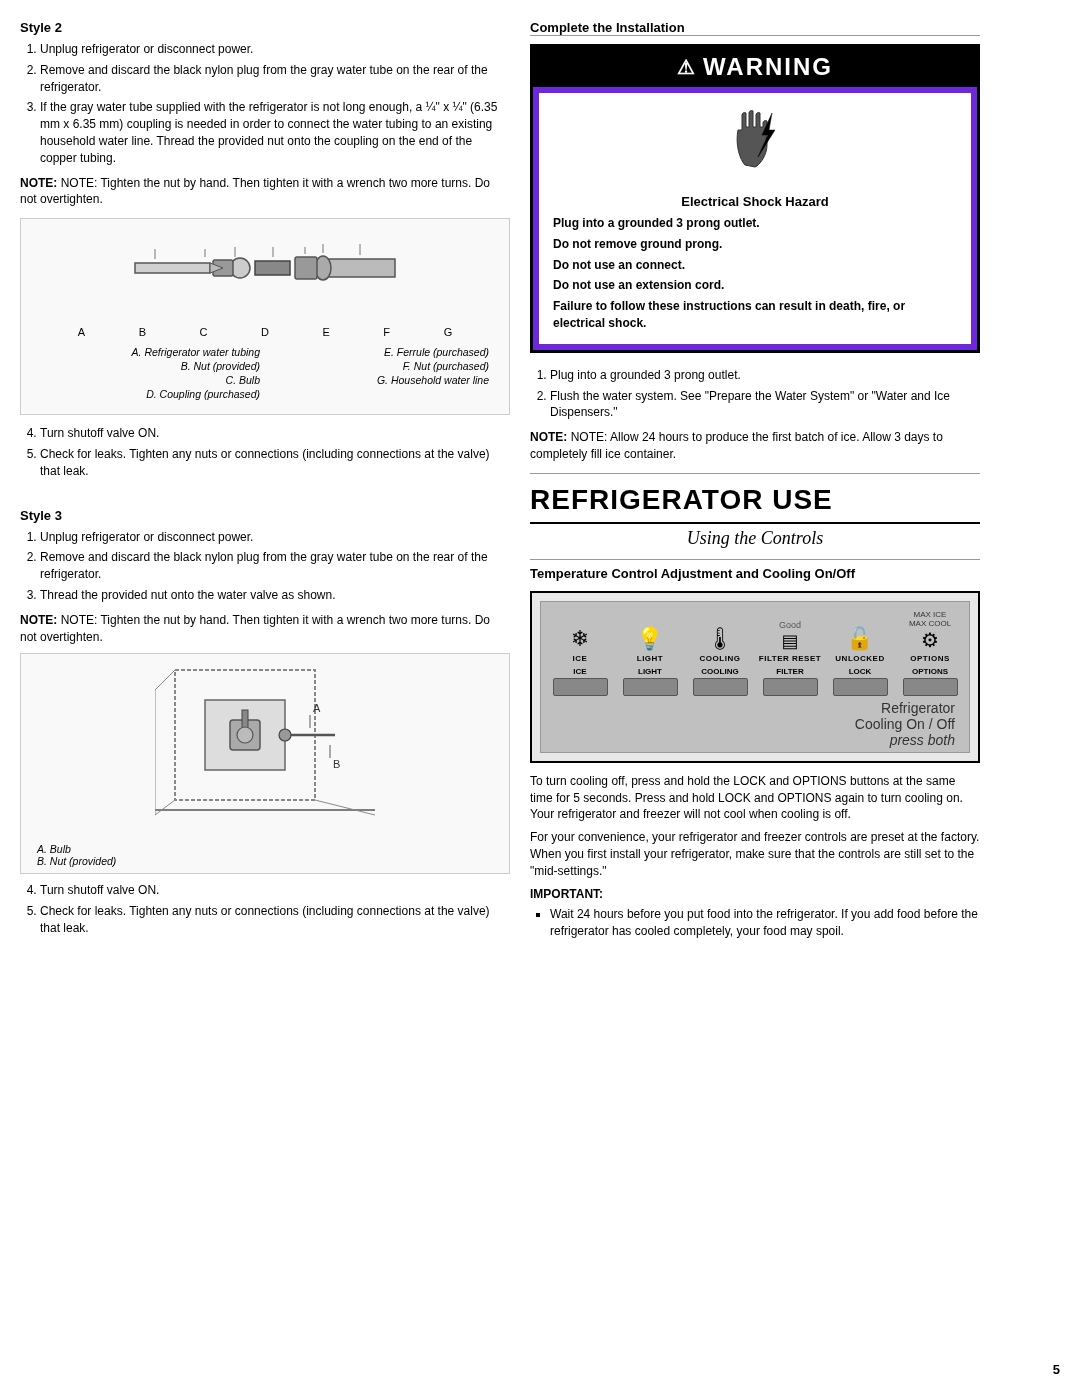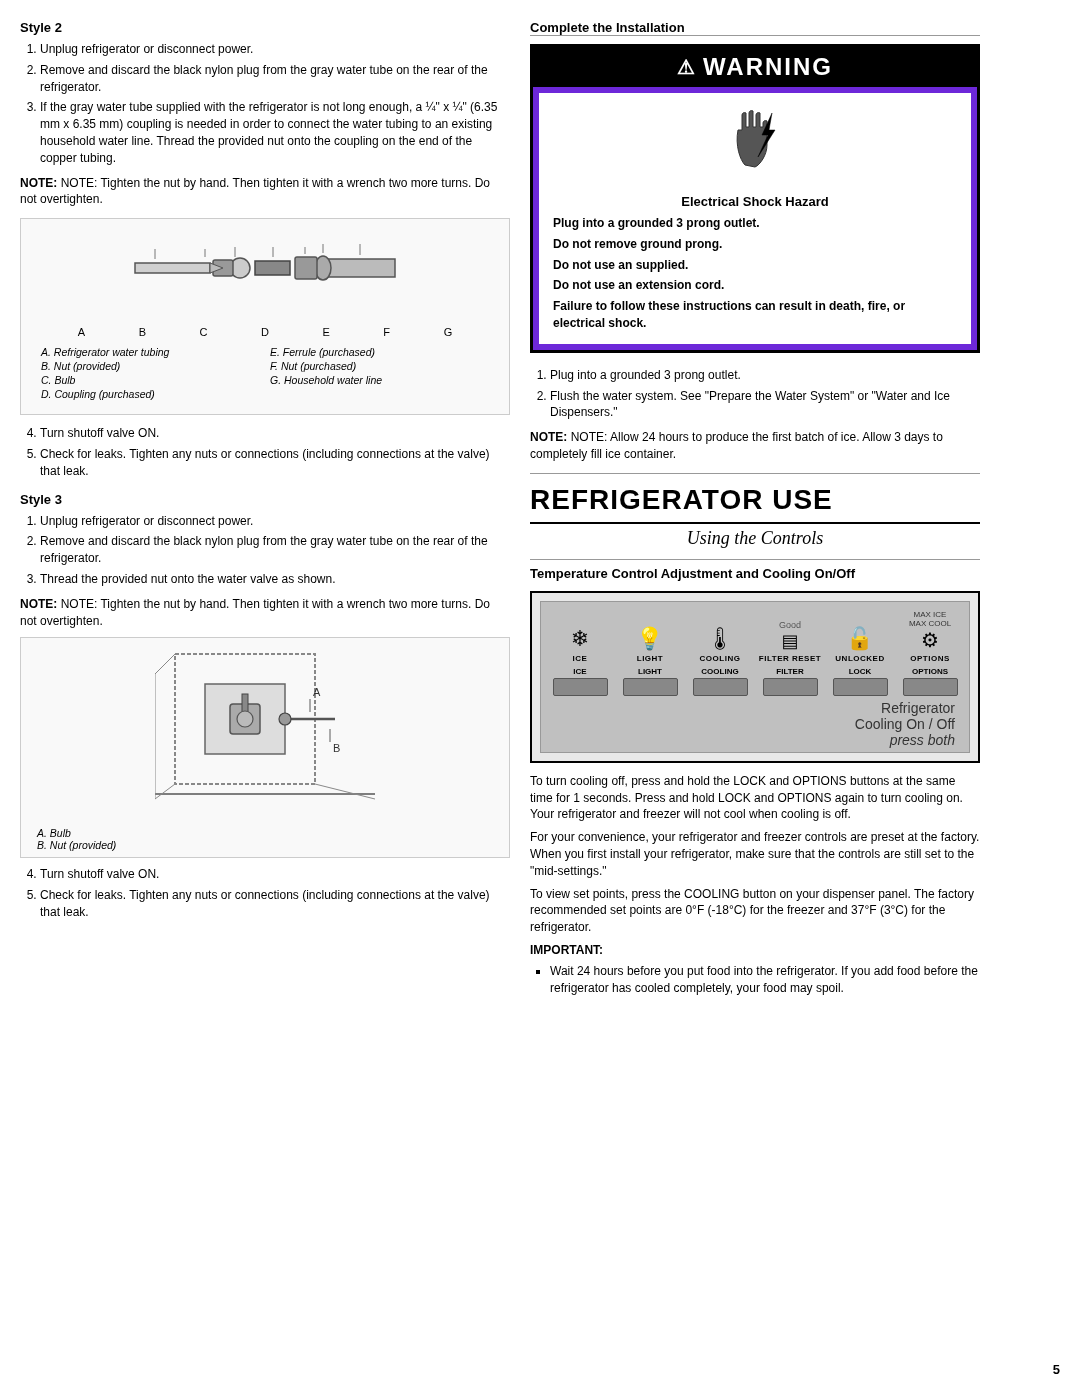--- a/index.html
+++ b/index.html
@@ -46,21 +46,21 @@
       font-size: 11px;
       display: flex;
       justify-content: space-around;
       padding: 4px 20px;
     }
     .diagram-caption {
       font-size: 10.5px;
       display: grid;
       grid-template-columns: 1fr 1fr;
       gap: 2px 10px;
-      text-align: left;
+      text-align: right;
       padding: 4px 10px;
       font-style: italic;
     }
     
     .warning-box {
       border: 3px solid #000;
       margin-bottom: 14px;
     }
     .warning-header {
       background: #000;
@@ -277,21 +277,21 @@
         <span>D. Coupling (purchased)</span>
         <span></span>
       </div>
     </div>
 
     <ol start="4">
       <li>Turn shutoff valve ON.</li>
       <li>Check for leaks. Tighten any nuts or connections (including connections at the valve) that leak.</li>
     </ol>
 
-    <h3 style="margin-top:12px;">Style 3</h3>
+    <h3 style="margin-top:28px;">Style 3</h3>
     <ol>
       <li>Unplug refrigerator or disconnect power.</li>
       <li>Remove and discard the black nylon plug from the gray water tube on the rear of the refrigerator.</li>
       <li>Thread the provided nut onto the water valve as shown.</li>
     </ol>
     <p class="note">
       <strong>NOTE:</strong> <span>NOTE: Tighten the nut by hand. Then tighten it with a wrench two more turns. Do not overtighten.</span>
     </p>
 
     <div class="diagram-area" style="margin: 8px 0; padding: 6px;">
@@ -350,21 +350,21 @@
         <div class="shock-icon">
           
           <svg width="70" height="70" viewBox="0 0 70 70">
             <path d="M25 60 C20 55 15 40 18 25 L22 25 L22 10 C22 8 24 7 26 8 L26 22 L29 22 L29 8 C29 6 31 5 33 6 L33 22 L36 22 L36 10 C36 8 38 7 40 8 L40 22 L43 22 L43 18 C43 16 45 15 47 16 L47 40 C47 50 40 60 35 62 Z" fill="#555" stroke="#333" stroke-width="1"></path>
             <path d="M52 8 L42 30 L48 30 L38 52 L55 25 L49 25 Z" fill="#000" stroke="#000" stroke-width="0.5"></path>
           </svg>
         </div>
         <div class="shock-title">Electrical Shock Hazard</div>
         <p>Plug into a grounded 3 prong outlet.</p>
         <p>Do not remove ground prong.</p>
-        <p>Do not use an supplied.</p>
+        <p>Do not use an connect.</p>
         <p>Do not use an extension cord.</p>
         <p class="last">Failure to follow these instructions can result in death, fire, or electrical shock.</p>
       </div>
     </div>
 
     <ol>
       <li>Plug into a grounded 3 prong outlet.</li>
       <li>Flush the water system. See "Prepare the Water System" or "Water and Ice Dispensers."</li>
     </ol>
     <p class="note">
@@ -436,23 +436,22 @@
             <span class="ctrl-btn-label">OPTIONS</span>
             <div class="ctrl-btn"></div>
           </div>
         </div>
         <div class="cooling-off-note" style="font-size:14px; text-align:right; padding-right: 10px;">
           Refrigerator<br>Cooling On / Off<br><em>press both</em>
         </div>
       </div>
     </div>
 
-    <p style="margin-bottom:6px;">To turn cooling off, press and hold the LOCK and OPTIONS buttons at the same time for 1 seconds. Press and hold LOCK and OPTIONS again to turn cooling on. Your refrigerator and freezer will not cool when cooling is off.</p>
+    <p style="margin-bottom:6px;">To turn cooling off, press and hold the LOCK and OPTIONS buttons at the same time for 5 seconds. Press and hold LOCK and OPTIONS again to turn cooling on. Your refrigerator and freezer will not cool when cooling is off.</p>
     <p style="margin-bottom:6px;">For your convenience, your refrigerator and freezer controls are preset at the factory. When you first install your refrigerator, make sure that the controls are still set to the "mid-settings."</p>
-    <p style="margin-bottom:6px;">To view set points, press the COOLING button on your dispenser panel. The factory recommended set points are 0°F (-18°C) for the freezer and 37°F (3°C) for the refrigerator.</p>
     <p class="important-label" style="font-weight:bold; margin-bottom:4px;">IMPORTANT:</p>
     <ul class="bullet-list">
       <li>Wait 24 hours before you put food into the refrigerator. If you add food before the refrigerator has cooled completely, your food may spoil.</li>
     </ul>
   </div>
 
   <div class="page-num">5</div>
 </div>
 
 </body></html>

